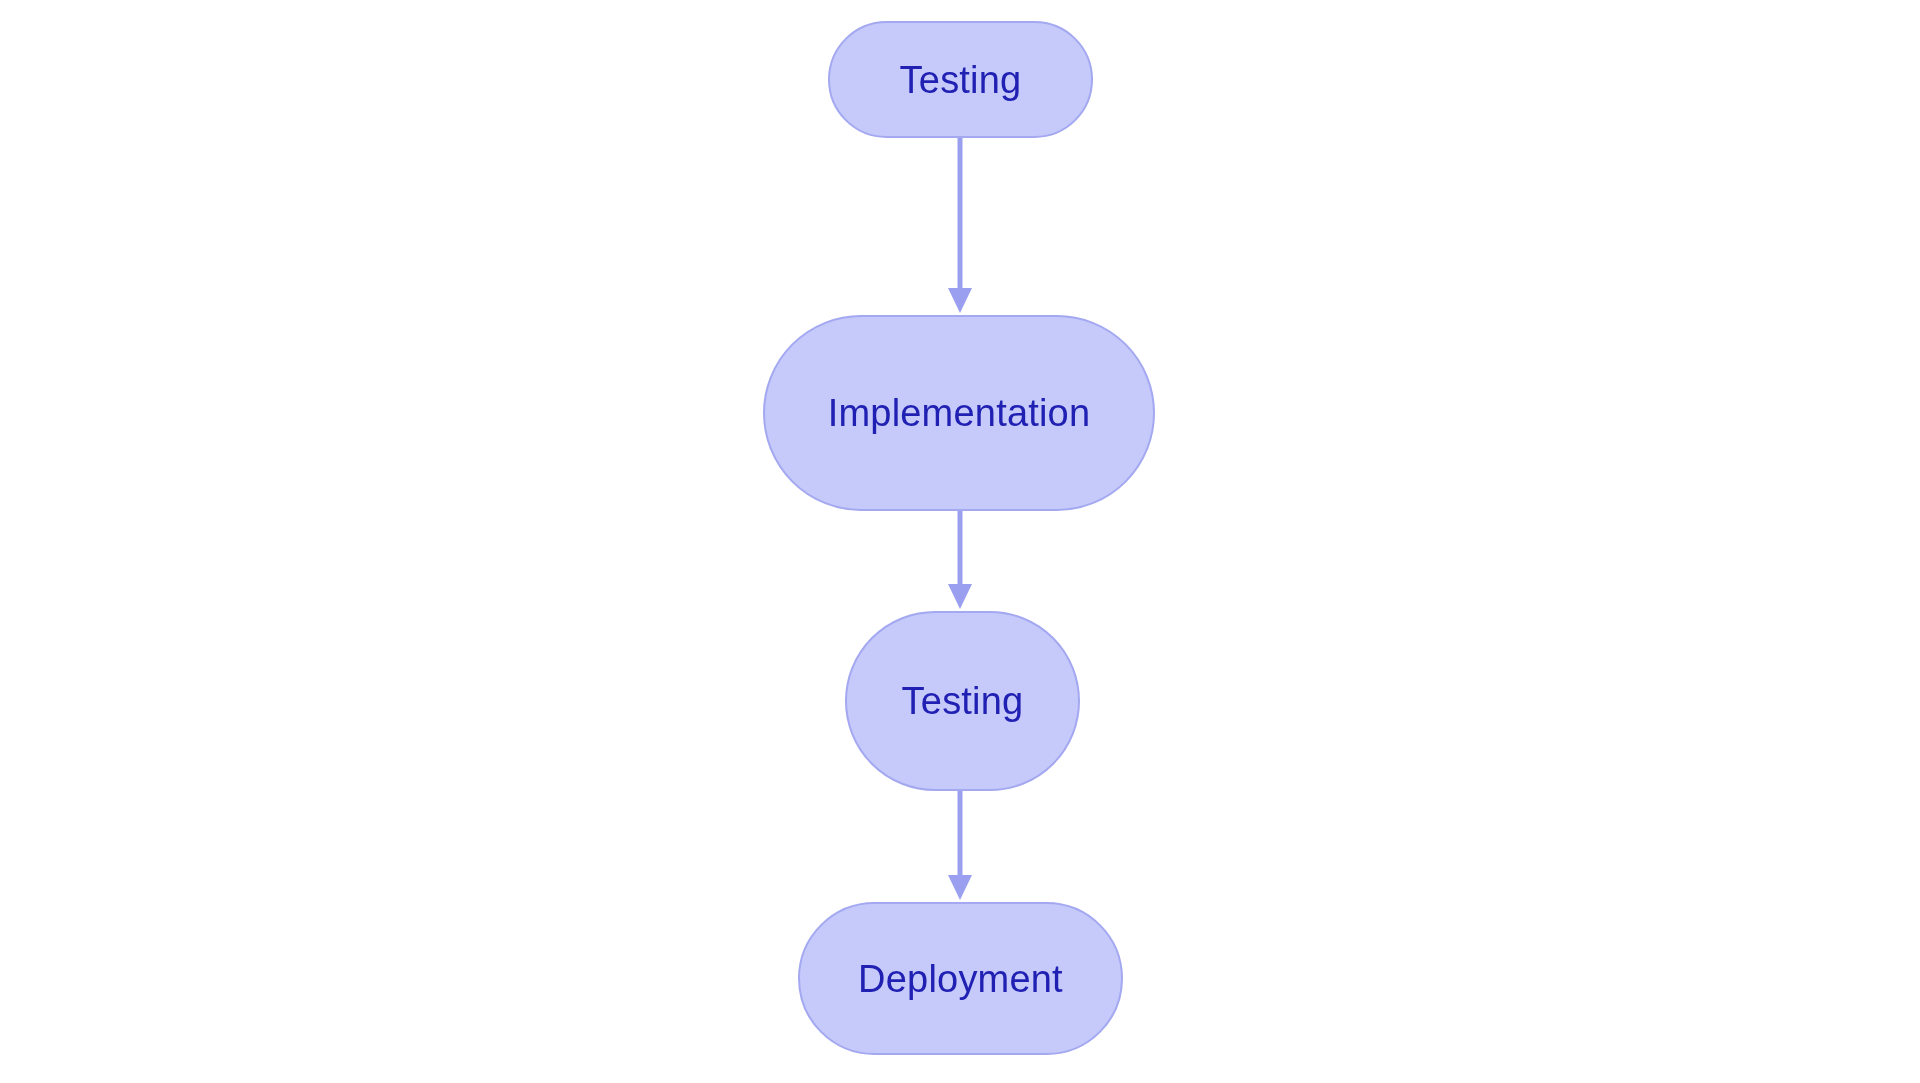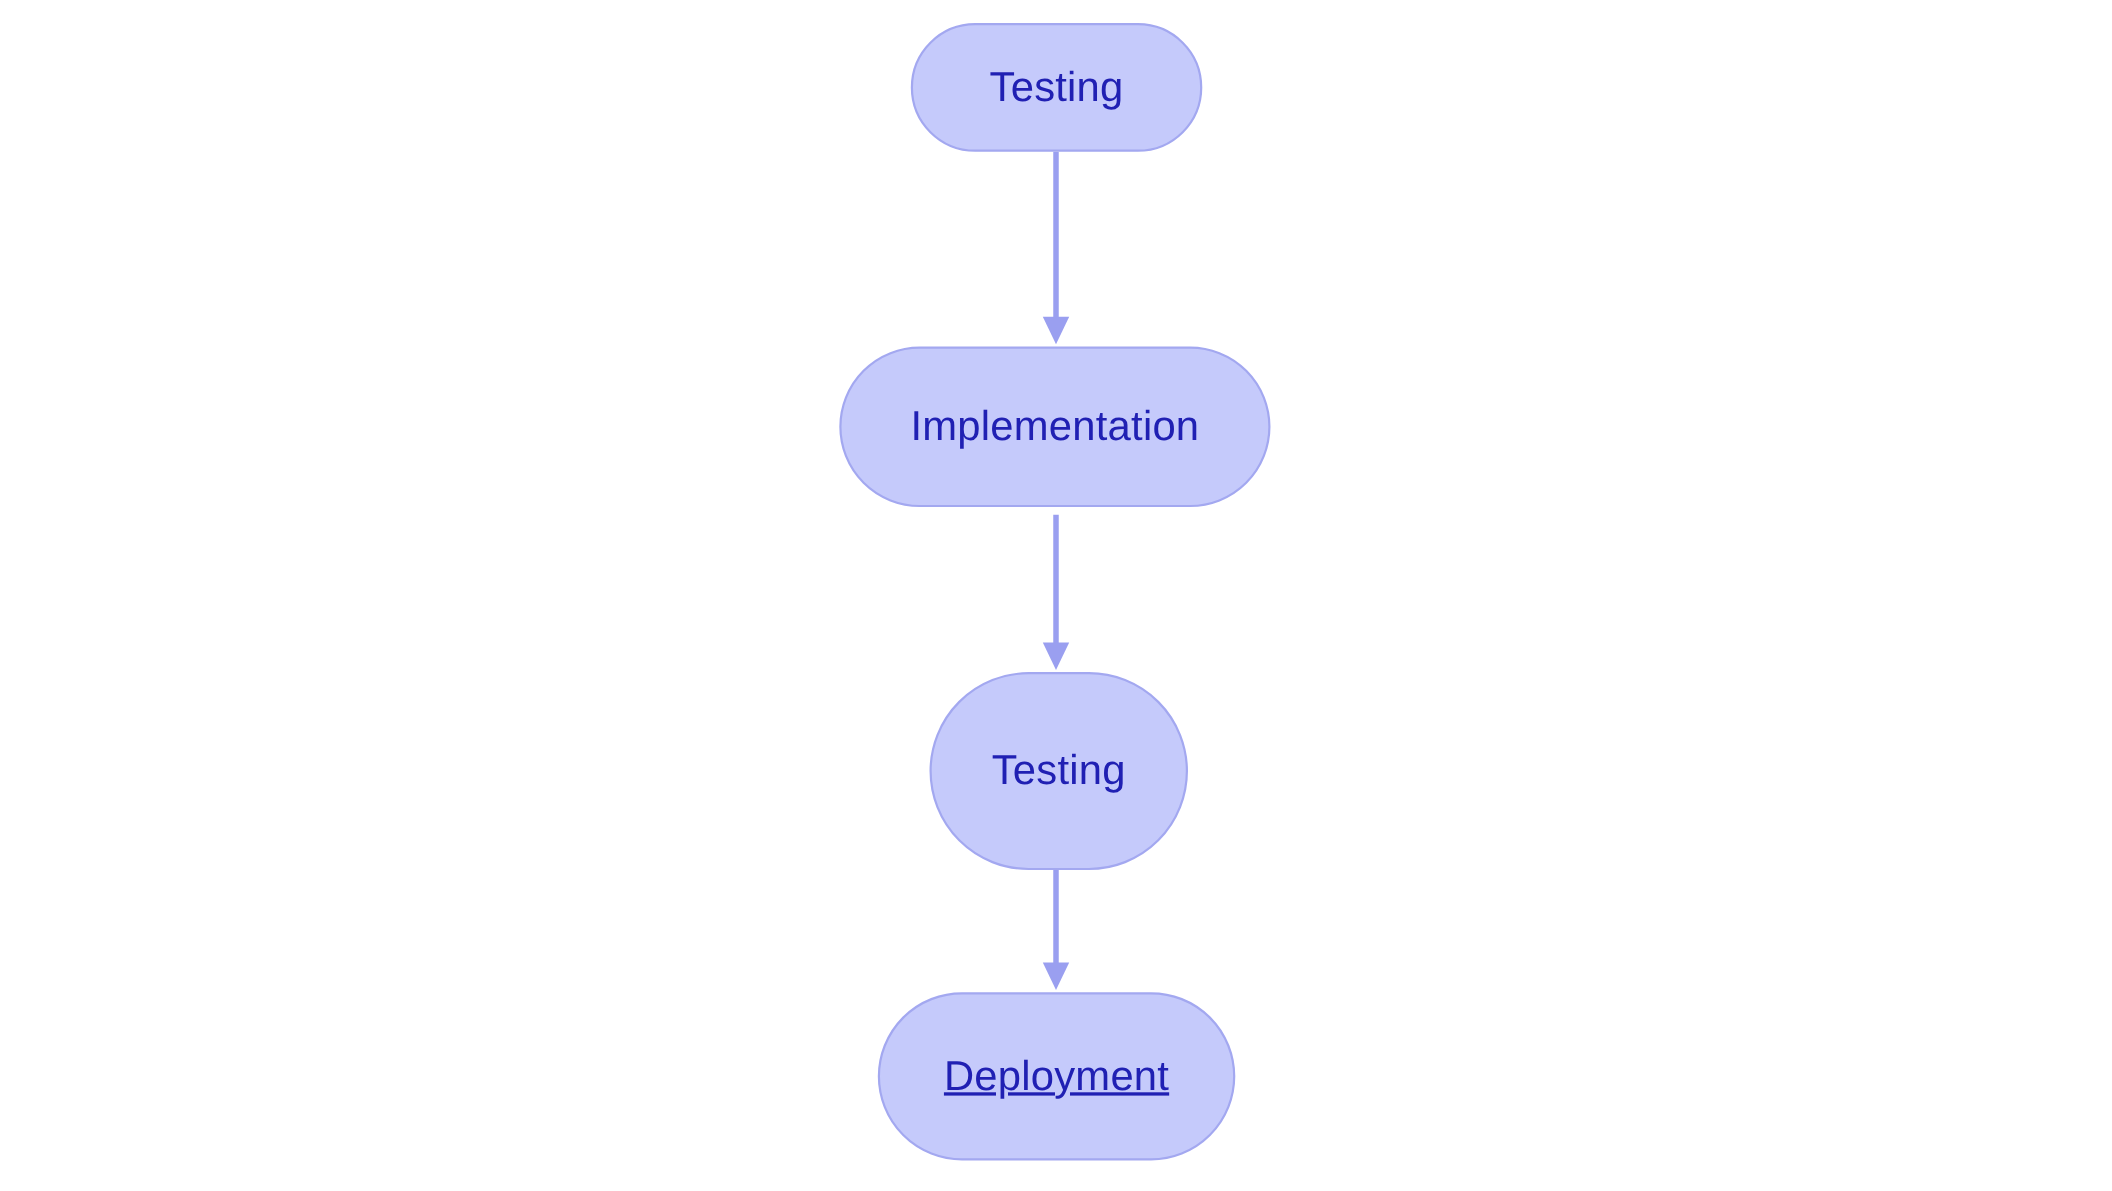--- a/index.html
+++ b/index.html
@@ -47,23 +47,23 @@
   .node-label {
     font-size: 38px;
     font-weight: 400;
     letter-spacing: 0.2px;
     color: #2020b3;
     line-height: 1;
   }
 
   
   #node-planning       { left: 828px; top: 21px;  width: 265px; height: 117px; }
-  #node-implementation { left: 763px; top: 315px; width: 392px; height: 146px; }
+  #node-implementation { left: 763px; top: 315px; width: 392px; height: 196px; }
   #node-testing        { left: 845px; top: 611px; width: 235px; height: 180px; }
-  #node-deployment     { left: 798px; top: 902px; width: 325px; height: 153px; text-decoration: underline; }
+  #node-deployment     { left: 798px; top: 902px; width: 325px; height: 153px; }
 </style>
 </head>
 <body>
 
 <div id="flowchart-canvas">
 
   <svg class="edge-layer" viewBox="0 0 1920 1083" width="1920" height="1083" xmlns="http://www.w3.org/2000/svg">
 
     <g>
       <line x1="960" y1="138" x2="960" y2="289" stroke="#9a9ff0" stroke-width="5"></line>

